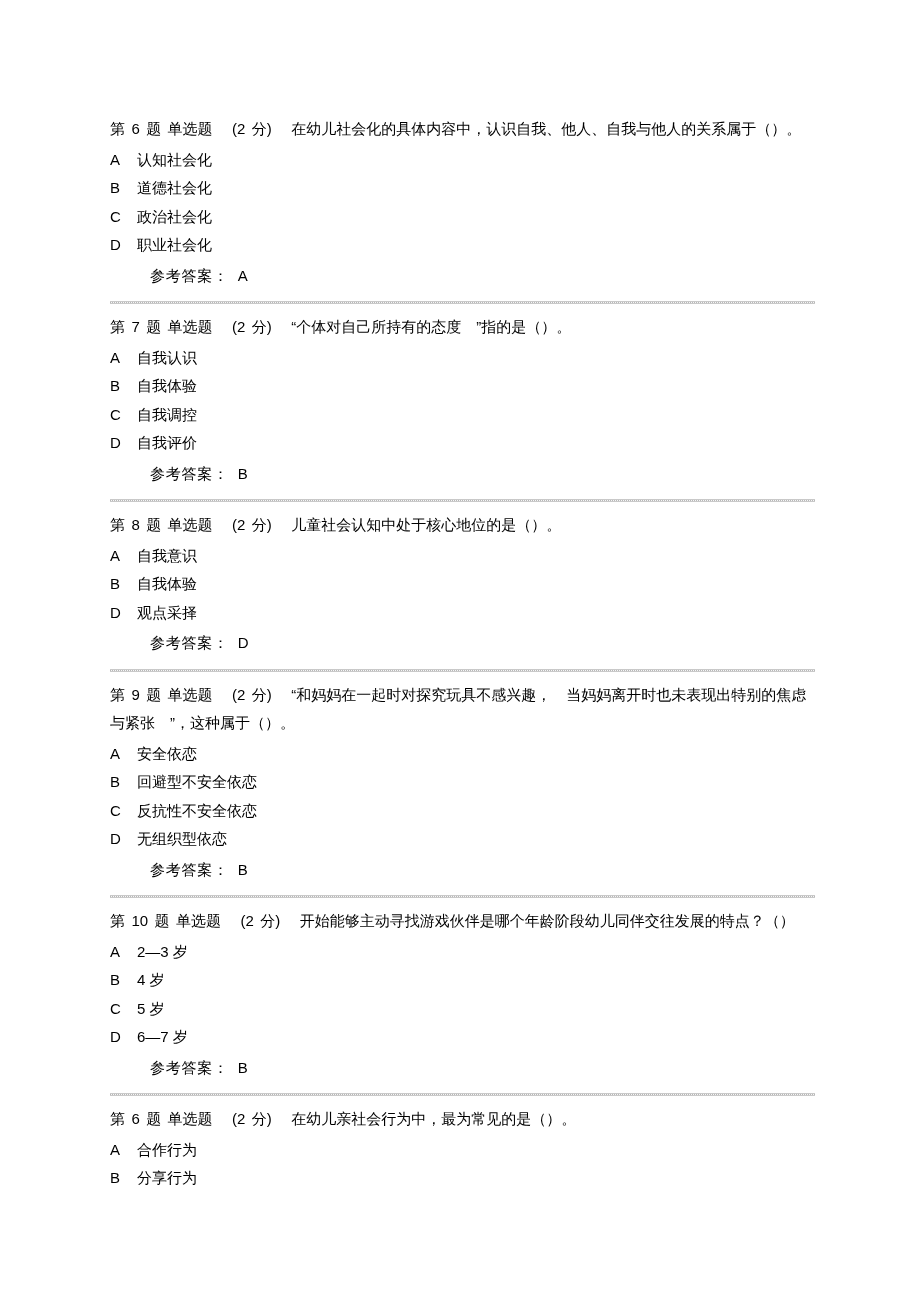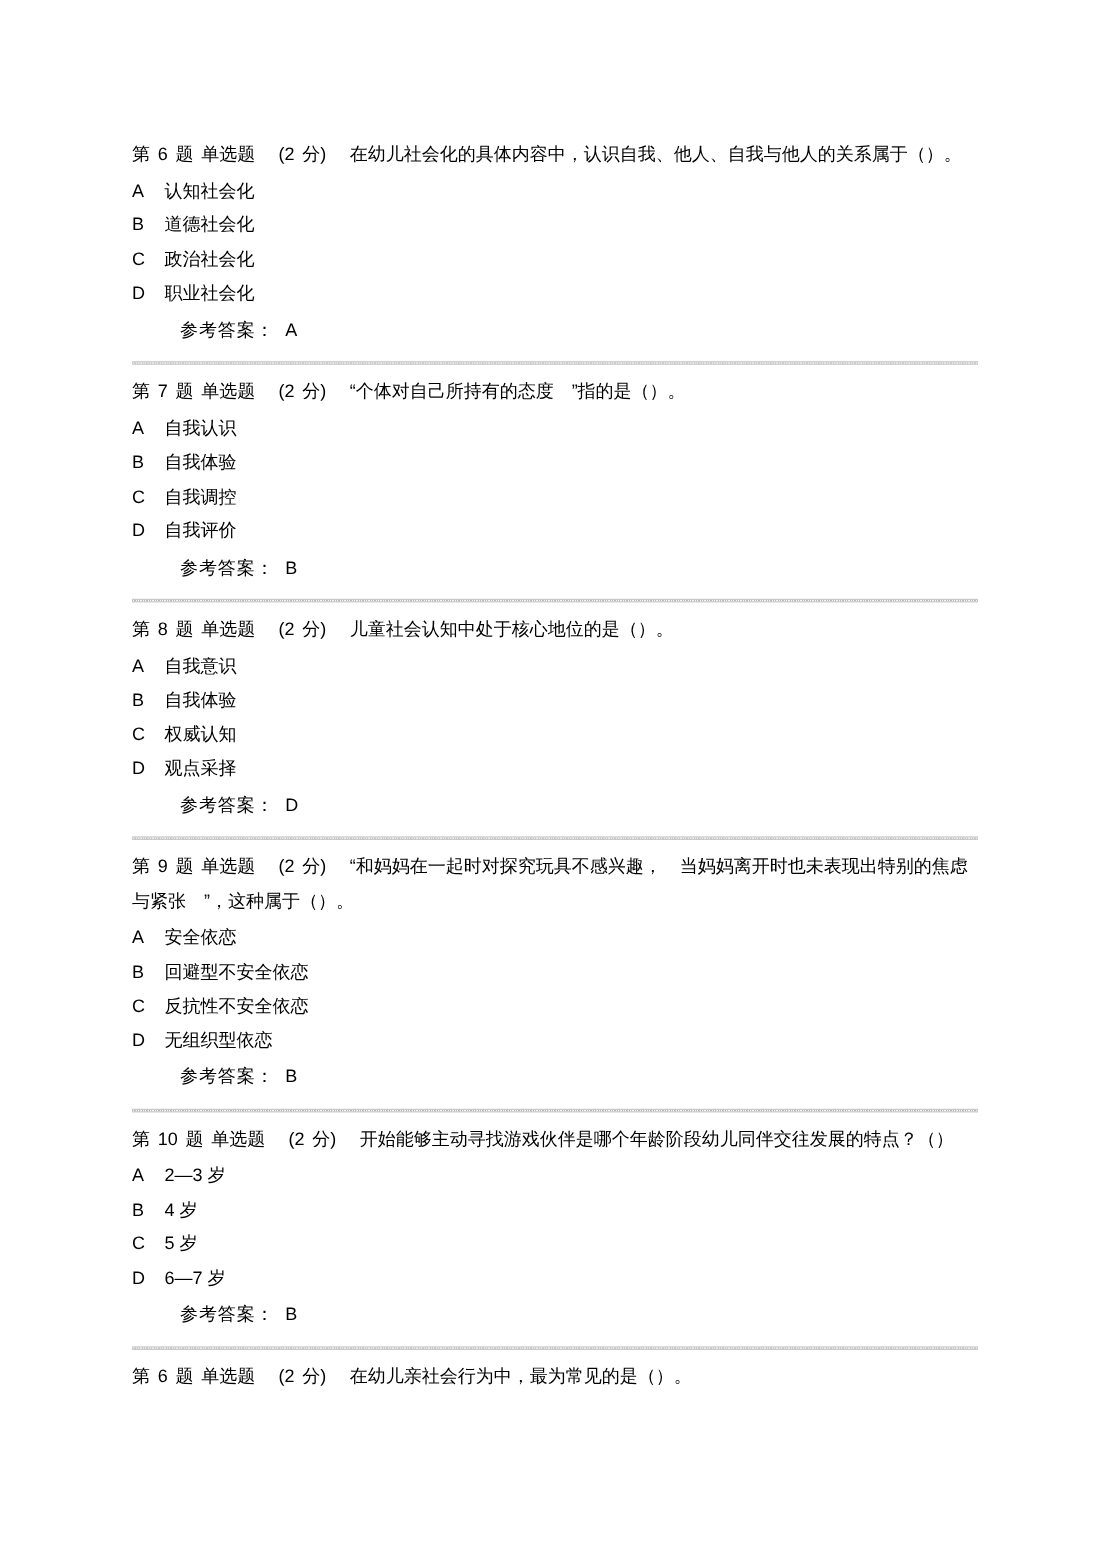--- a/index.html
+++ b/index.html
@@ -88,21 +88,20 @@
         <div class="option-row"><span class="option-letter">D</span><span>自我评价</span></div>
       </div>
       <div class="answer-line"><span class="answer-label">参考答案：</span><span class="answer-value">B</span></div>
     </div>
     <hr class="divider">
     <div class="question-block">
       <div class="question-header"><span>第</span> <span>8</span> <span>题</span> <span>单选题</span> <span class="q-points">(2 分)</span> <span>儿童社会认知中处于核心地位的是（）。</span></div>
       <div class="options">
         <div class="option-row"><span class="option-letter">A</span><span>自我意识</span></div>
         <div class="option-row"><span class="option-letter">B</span><span>自我体验</span></div>
-        <div class="option-row"><span class="option-letter">C</span><span>权威认知</span></div>
         <div class="option-row"><span class="option-letter">D</span><span>观点采择</span></div>
       </div>
       <div class="answer-line"><span class="answer-label">参考答案：</span><span class="answer-value">D</span></div>
     </div>
     <hr class="divider">
     <div class="question-block">
       <div class="question-header"><span>第</span> <span>9</span> <span>题</span> <span>单选题</span> <span class="q-points">(2 分)</span> <span>“和妈妈在一起时对探究玩具不感兴趣，　当妈妈离开时也未表现出特别的焦虑与紧张　”，这种属于（）。</span></div>
       <div class="options">
         <div class="option-row"><span class="option-letter">A</span><span>安全依恋</span></div>
         <div class="option-row"><span class="option-letter">B</span><span>回避型不安全依恋</span></div>
@@ -118,14 +117,18 @@
         <div class="option-row"><span class="option-letter">A</span><span>2—3 岁</span></div>
         <div class="option-row"><span class="option-letter">B</span><span>4 岁</span></div>
         <div class="option-row"><span class="option-letter">C</span><span>5 岁</span></div>
         <div class="option-row"><span class="option-letter">D</span><span>6—7 岁</span></div>
       </div>
       <div class="answer-line"><span class="answer-label">参考答案：</span><span class="answer-value">B</span></div>
     </div>
     <hr class="divider">
     <div class="question-block">
       <div class="question-header"><span>第</span> <span>6</span> <span>题</span> <span>单选题</span> <span class="q-points">(2 分)</span> <span>在幼儿亲社会行为中，最为常见的是（）。</span></div>
+      <div class="options">
+        <div class="option-row"><span class="option-letter">A</span><span>合作行为</span></div>
+        <div class="option-row"><span class="option-letter">B</span><span>分享行为</span></div>
+      </div>
     </div>
   </div>
 
 </body></html>

